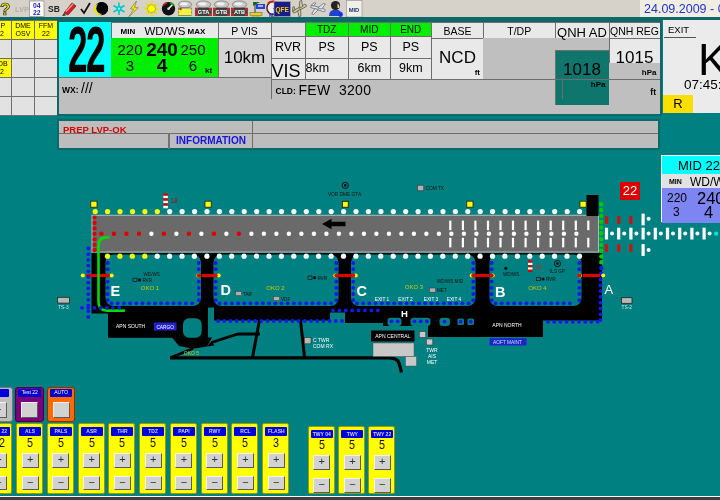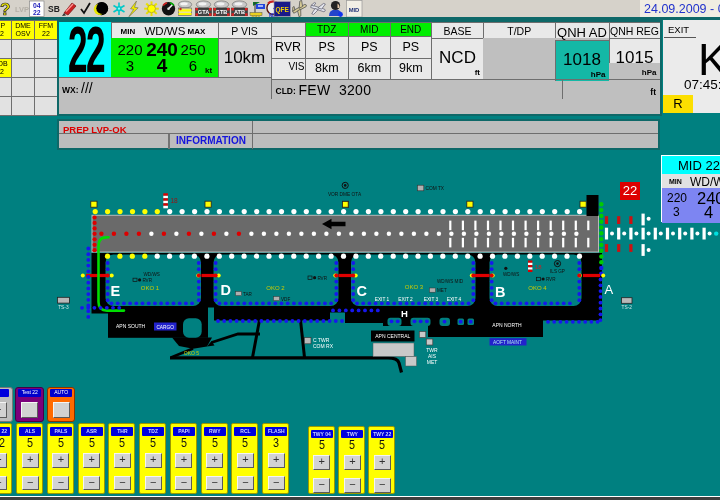--- a/index.html
+++ b/index.html
@@ -182,42 +182,42 @@
     </div>
  <div class="abs cell" style="left:158.5px;top:15.5px;width:53px;height:39.5px;background:#d4d4d4">
    <span class="abs" style="left:0;top:9px;width:100%;font-size:17px;text-align:center">10km</span>
     </div>
 
  <div class="abs cell" style="left:211.5px;top:0;width:34px;height:14px;background:#e2e2e2"></div>
  <div class="abs cell" style="left:211.5px;top:14px;width:34px;height:22px">
       <span class="abs" style="left:0;top:3px;width:100%;text-align:center;font-size:12.5px">RVR</span>
     </div>
  <div class="abs cell" style="left:211.5px;top:36px;width:34px;height:21px">
-      <span class="abs" style="left:0;top:2px;width:100%;text-align:right;font-size:10px">VIS</span>
+      <span class="abs" style="left:0;top:2px;width:100%;text-align:left;font-size:18px">VIS</span>
     </div>
  <div class="abs cell" style="left:245.5px;top:0;width:43.5px;height:14px;background:#00ee00">
       <span class="abs" style="left:0;top:1px;width:100%;text-align:center;font-size:10px">TDZ</span>
     </div>
  <div class="abs cell" style="left:289px;top:0;width:41.5px;height:14px;background:#00ee00">
       <span class="abs" style="left:0;top:1px;width:100%;text-align:center;font-size:10px">MID</span>
     </div>
  <div class="abs cell" style="left:330.5px;top:0;width:41.5px;height:14px;background:#00ee00">
       <span class="abs" style="left:0;top:1px;width:100%;text-align:center;font-size:10px">END</span>
     </div>
  <div class="abs cell" style="left:245.5px;top:14px;width:43.5px;height:22px">
       <span class="abs" style="left:0;top:3px;width:100%;text-align:center;font-size:12.5px">PS</span>
     </div>
  <div class="abs cell" style="left:289px;top:14px;width:41.5px;height:22px">
       <span class="abs" style="left:0;top:3px;width:100%;text-align:center;font-size:12.5px">PS</span>
     </div>
  <div class="abs cell" style="left:330.5px;top:14px;width:41.5px;height:22px">
       <span class="abs" style="left:0;top:3px;width:100%;text-align:center;font-size:12.5px">PS</span>
     </div>
  <div class="abs cell" style="left:245.5px;top:36px;width:43.5px;height:21px">
-      <span class="abs" style="left:0;top:2px;width:100%;text-align:center;font-size:12.5px">8km</span>
+      <span class="abs" style="left:0;top:2px;width:100%;text-align:left;font-size:12.5px">8km</span>
     </div>
  <div class="abs cell" style="left:289px;top:36px;width:41.5px;height:21px">
       <span class="abs" style="left:0;top:2px;width:100%;text-align:center;font-size:12.5px">6km</span>
     </div>
  <div class="abs cell" style="left:330.5px;top:36px;width:41.5px;height:21px">
       <span class="abs" style="left:0;top:2px;width:100%;text-align:center;font-size:12.5px">9km</span>
     </div>
 
  <div class="abs cell" style="left:372px;top:0;width:52px;height:15.5px">
       <span class="abs" style="left:0;top:2px;width:100%;text-align:center;font-size:10.5px">BASE</span>
@@ -228,21 +228,21 @@
  <div class="abs cell" style="left:495.5px;top:0;width:54px;height:15.5px">
       <span class="abs" style="left:0;top:2px;width:100%;text-align:center;font-size:13px">QNH AD</span>
     </div>
  <div class="abs cell" style="left:549.5px;top:0;width:51px;height:15.5px">
       <span class="abs" style="left:0;top:2px;width:100%;text-align:center;font-size:10.5px">QNH REG</span>
     </div>
  <div class="abs cell" style="left:372px;top:15.5px;width:52px;height:41.5px">
    <span class="abs" style="left:0;top:9px;width:100%;text-align:center;font-size:17px">NCD</span>
    <span class="abs" style="right:3px;top:29px;font-size:8px;font-weight:bold">ft</span>
     </div>
- <div class="abs cell" style="left:495.5px;top:18px;width:54px;height:41px;background:#14b8a6">
+ <div class="abs cell" style="left:495.5px;top:28px;width:54px;height:55px;background:#0f766e">
    <span class="abs" style="left:0;top:9px;width:100%;text-align:center;font-size:17px">1018</span>
    <span class="abs" style="right:3px;top:29px;font-size:8px;font-weight:bold">hPa</span>
     </div>
  <div class="abs cell" style="left:549.5px;top:15.5px;width:51px;height:25px">
    <span class="abs" style="left:0;top:9px;width:100%;text-align:center;font-size:17px">1015</span>
    <span class="abs" style="right:3px;top:29px;font-size:8px;font-weight:bold">hPa</span>
     </div>
 
  <div class="abs" style="left:0;top:55px;width:211.5px;height:21.5px;border-top:1px solid #6e6e6e">
    <span class="abs" style="left:3px;top:7px;font-size:8.5px;font-weight:bold">WX:</span>

